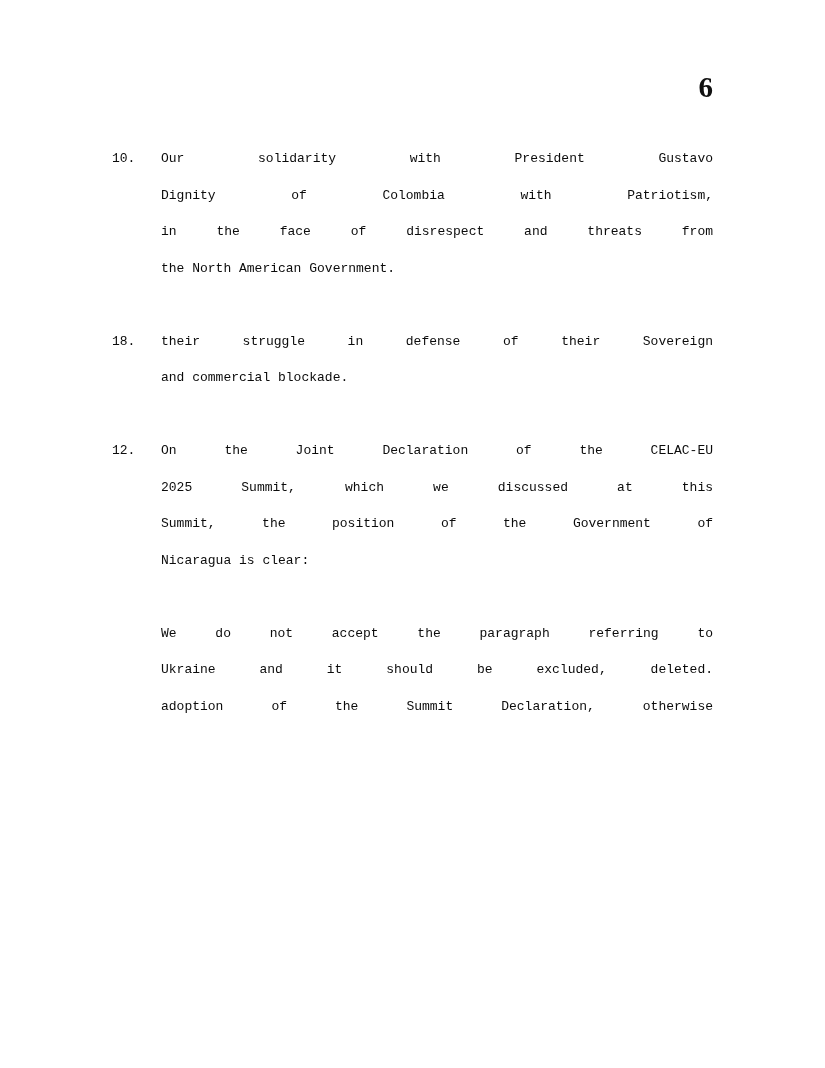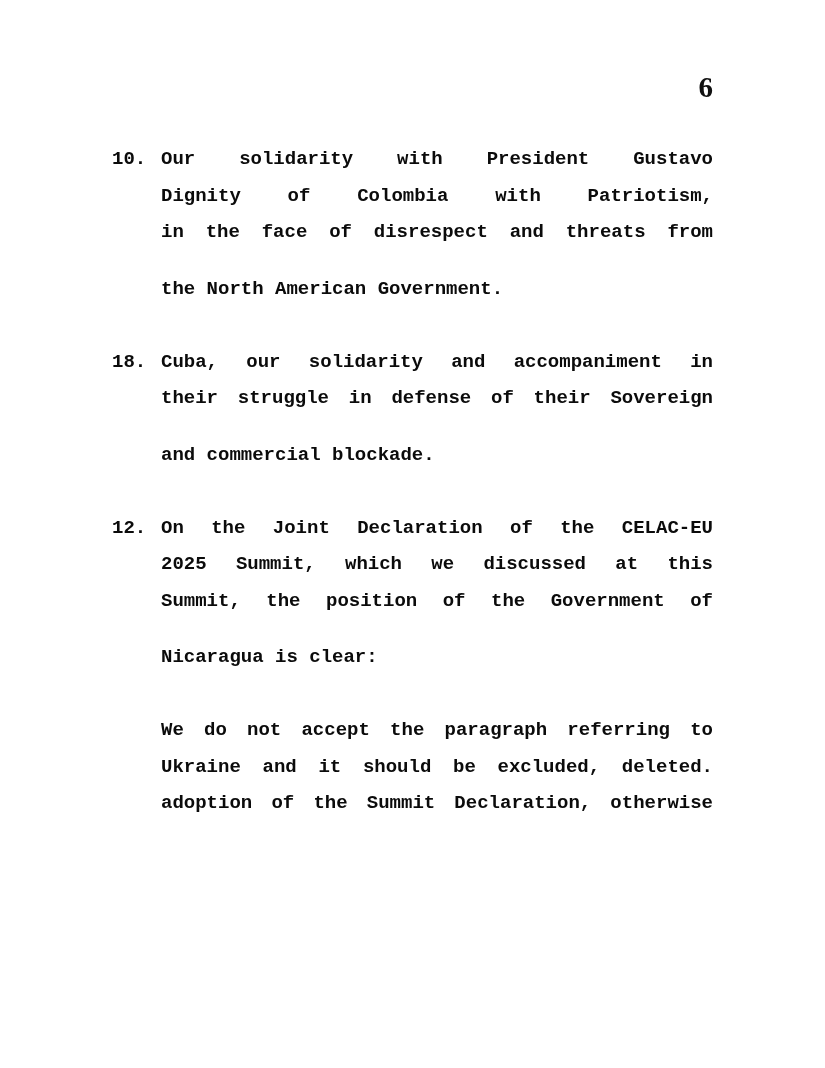--- a/index.html
+++ b/index.html
@@ -24,22 +24,22 @@
     font-weight: 700;
     font-size: 29px;
     line-height: 34px;
     color: #111111;
   }
   .content {
     position: absolute;
     top: 141px;
     left: 112px;
     width: 601px;
-    font-weight: 700;
-    font-size: 19px;
+    font-weight: 400;
+    font-size: 13px;
     line-height: 36.5px;
   }
   .para {
     display: flex;
     align-items: flex-start;
     margin: 0 0 36.5px 0;
   }
   .para:last-child { margin-bottom: 0; align-items: center; }
   .marker {
     flex: 0 0 49px;
@@ -50,21 +50,20 @@
     min-width: 0;
   }
   .line {
     text-align: justify;
     text-align-last: justify;
     white-space: normal;
   }
   .line.last {
     text-align: left;
     text-align-last: left;
-    margin-top: 20px;
   }
   .hang { padding-left: 49px; }
 </style>
 </head>
 <body>
 
 <div class="page">
 
   <div class="page-number">6</div>
 
@@ -76,21 +75,20 @@
         <div class="line">Our solidarity with President Gustavo</div>
         <div class="line">Dignity of Colombia with Patriotism,</div>
         <div class="line">in the face of disrespect and threats from</div>
         <div class="line last">the North American Government.</div>
       </div>
     </div>
 
     <div class="para">
       <div class="marker">18.</div>
       <div class="lines">
-        <div class="line">Cuba, our solidarity and accompaniment in</div>
         <div class="line">their struggle in defense of their Sovereign</div>
         <div class="line last">and commercial blockade.</div>
       </div>
     </div>
 
     <div class="para">
       <div class="marker">12.</div>
       <div class="lines">
         <div class="line">On the Joint Declaration of the CELAC-EU</div>
         <div class="line">2025 Summit, which we discussed at this</div>

